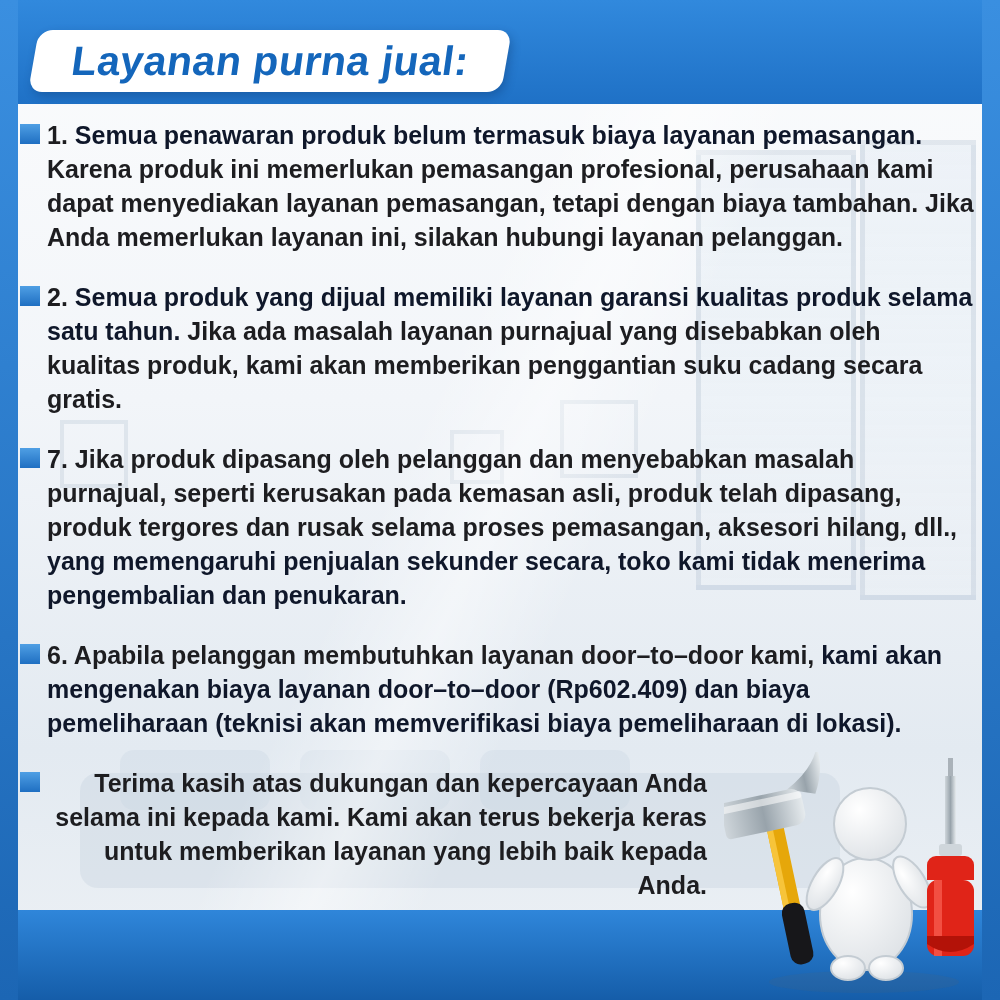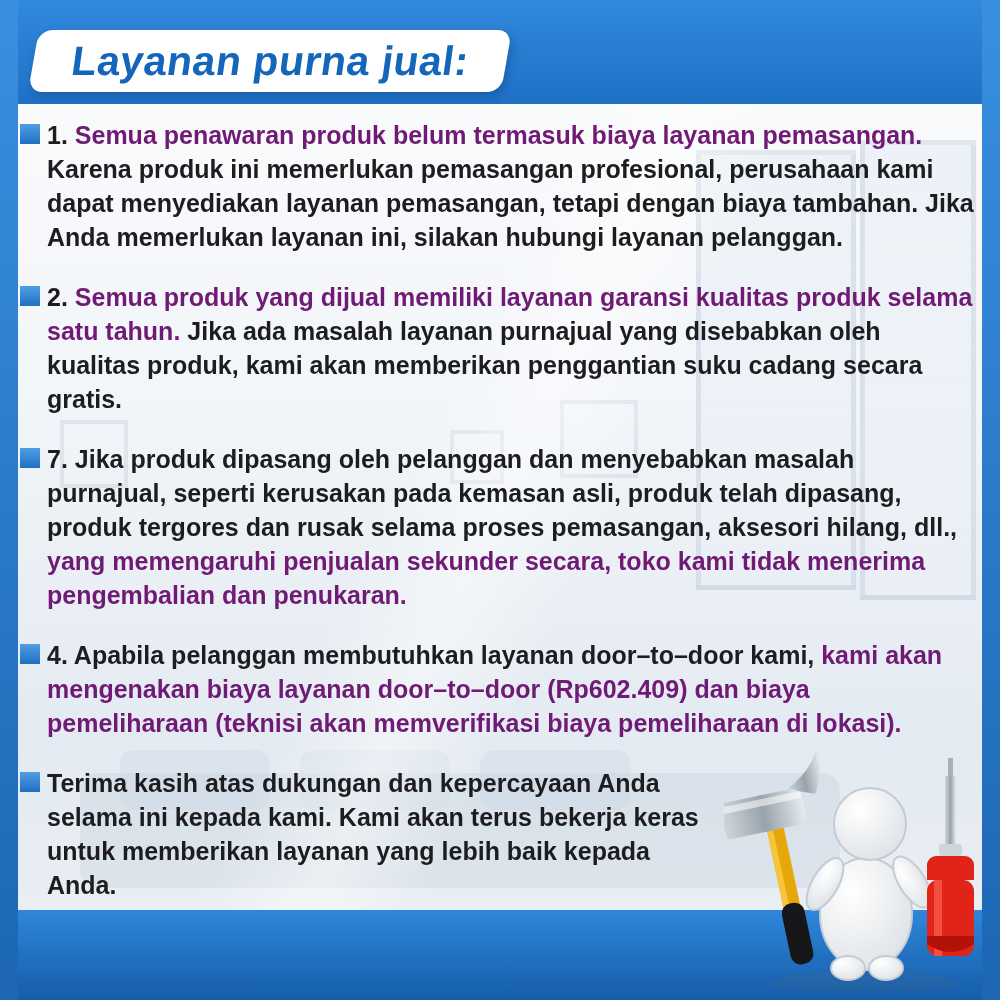--- a/index.html
+++ b/index.html
@@ -26,23 +26,23 @@
           display:flex;align-items:center;transform:skewX(-10deg);transform-origin:bottom left;
           box-shadow:3px 4px 9px rgba(8,48,98,.32);z-index:4;}
   .banner-text{display:inline-block;transform:skewX(13deg);font-style:italic;font-weight:bold;font-size:41px;
                letter-spacing:.5px;color:#1466bb;white-space:nowrap;}
 
   
   .content{position:absolute;left:20px;right:24px;top:118px;z-index:3;}
   .para{position:relative;padding-left:27px;margin-bottom:26px;font-weight:bold;font-size:25px;line-height:34px;color:#1d1d20;}
   .para .ptext{margin:0;}
   .bullet{position:absolute;left:0;top:6px;width:20px;height:20px;background:linear-gradient(180deg,#4f9fe4,#1f6fc2);}
-  .red{color:#701a75;}
+  .red{color:#0f172a;}
   .black{color:#1d1d20;}
-  .closing .ptext{max-width:660px;display:block;}
+  .closing .ptext{max-width:660px;display:block;text-align:right;}
 
   
   .mascot{position:absolute;right:14px;bottom:4px;width:262px;height:244px;z-index:5;}
 </style>
 </head>
 <body>
 
 <div class="poster">
 
   <div class="bg">
@@ -79,21 +79,21 @@
       <p class="ptext"><span class="black">2. </span><span class="red">Semua produk yang dijual memiliki layanan garansi kualitas produk selama satu tahun. </span><span class="black">Jika ada masalah layanan purnajual yang disebabkan oleh kualitas produk, kami akan memberikan penggantian suku cadang secara gratis.</span></p>
     </div>
 
     <div class="para">
       <span class="bullet"></span>
       <p class="ptext"><span class="black">7. Jika produk dipasang oleh pelanggan dan menyebabkan masalah purnajual, seperti kerusakan pada kemasan asli, produk telah dipasang, produk tergores dan rusak selama proses pemasangan, aksesori hilang, dll., </span><span class="red">yang memengaruhi penjualan sekunder secara, toko kami tidak menerima pengembalian dan penukaran.</span></p>
     </div>
 
     <div class="para">
       <span class="bullet"></span>
-      <p class="ptext"><span class="black">4. Apabila pelanggan membutuhkan layanan door–to–door kami, </span><span class="red">kami akan mengenakan biaya layanan door–to–door (Rp602.409) dan biaya pemeliharaan (teknisi akan memverifikasi biaya pemeliharaan di lokasi).</span></p>
+      <p class="ptext"><span class="black">6. Apabila pelanggan membutuhkan layanan door–to–door kami, </span><span class="red">kami akan mengenakan biaya layanan door–to–door (Rp602.409) dan biaya pemeliharaan (teknisi akan memverifikasi biaya pemeliharaan di lokasi).</span></p>
     </div>
 
     <div class="para closing">
       <span class="bullet"></span>
       <p class="ptext"><span class="black">Terima kasih atas dukungan dan kepercayaan Anda selama ini kepada kami. Kami akan terus bekerja keras untuk memberikan layanan yang lebih baik kepada Anda.</span></p>
     </div>
 
   </div>
 
   <svg class="mascot" viewBox="0 0 262 244" aria-hidden="true">

